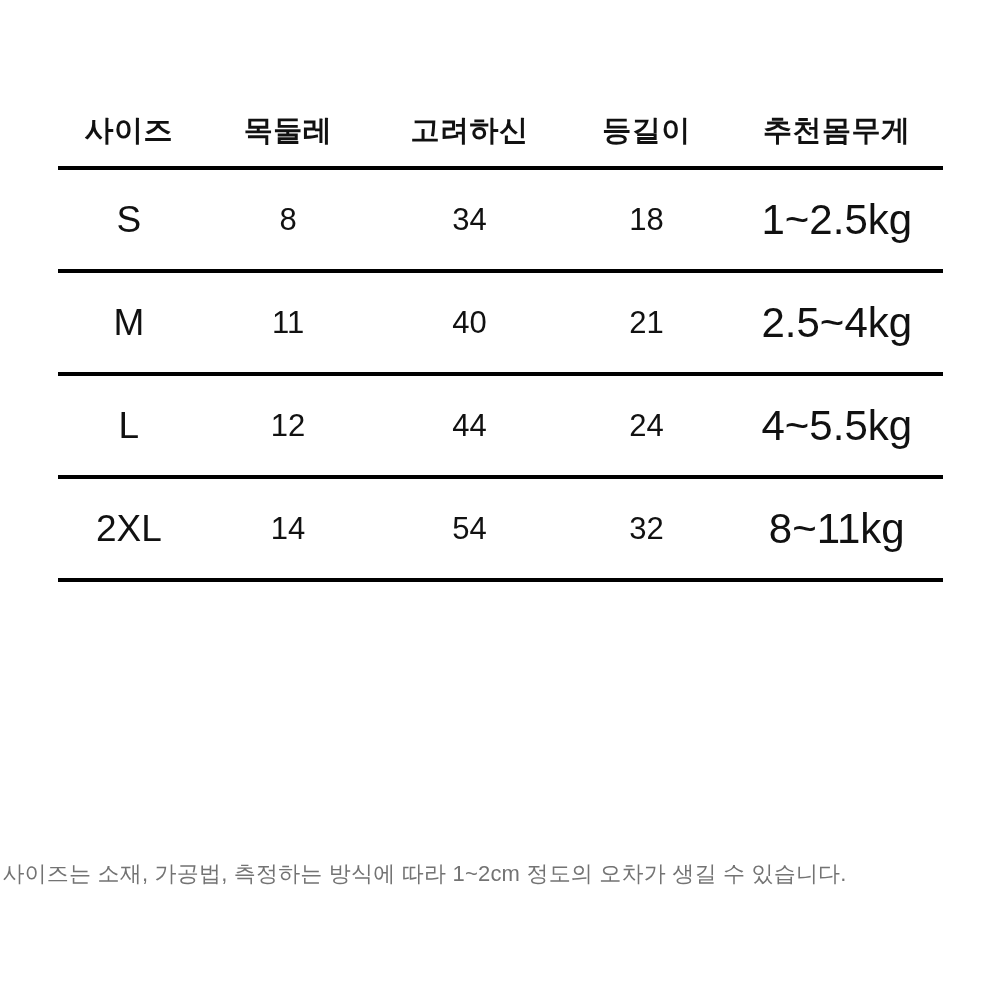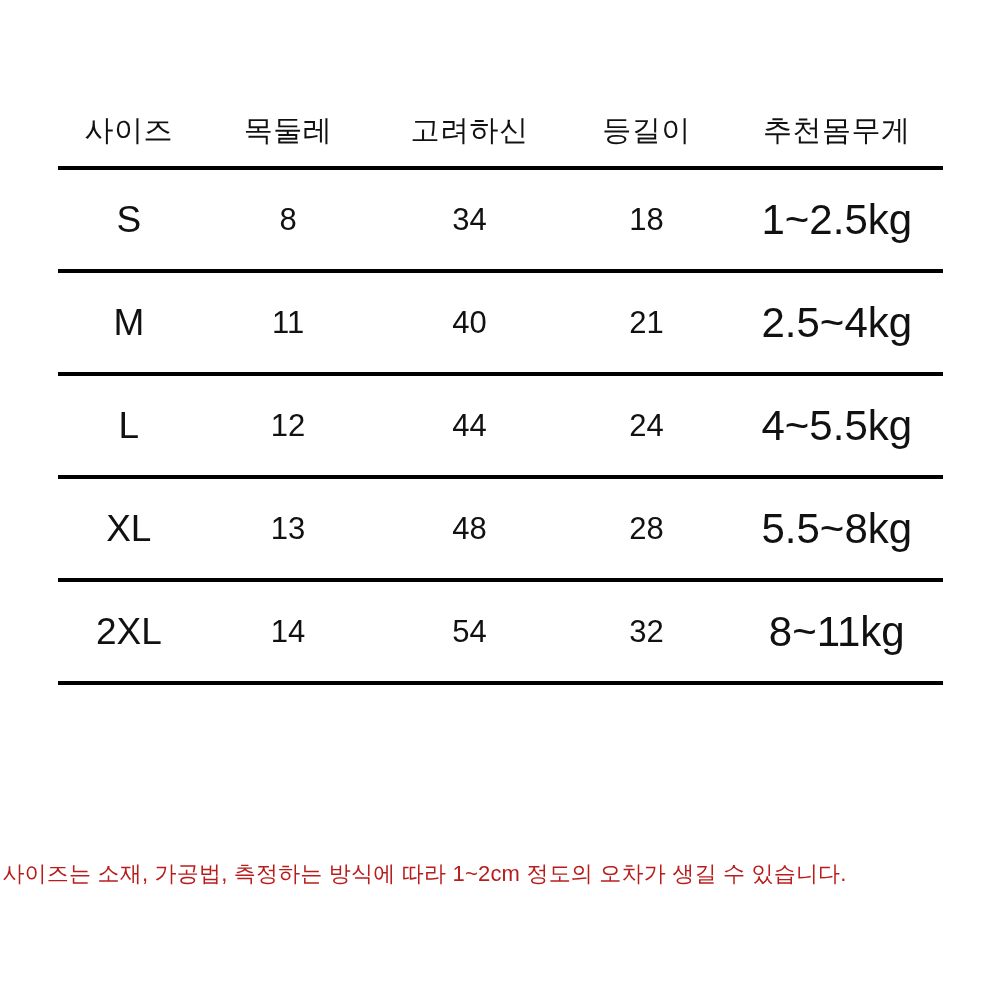--- a/index.html
+++ b/index.html
@@ -19,21 +19,21 @@
     position: absolute;
     left: 58px;
     top: 95px;
     width: 885px;
     border-collapse: collapse;
     table-layout: fixed;
   }
   .size-table th {
     height: 71px;
     font-size: 29px;
-    font-weight: 400;
+    font-weight: 700;
     text-align: center;
     vertical-align: middle;
     padding: 0;
     border-bottom: 4px solid #000000;
     letter-spacing: 0.5px;
   }
   .size-table td {
     height: 99px;
     text-align: center;
     vertical-align: middle;
@@ -45,21 +45,21 @@
   td.cell-num    { font-size: 31px; }
   td.cell-weight { font-size: 42px; }
   .footer-notes {
     position: absolute;
     left: 0;
     top: 853px;
     width: 849px;
     text-align: center;
     font-size: 22px;
     line-height: 41px;
-    color: #b91c1c;
+    color: #737373;
     letter-spacing: 0.2px;
   }
 </style>
 </head>
 <body>
 
 <table class="size-table">
   <colgroup>
     <col style="width:16%">
     <col style="width:20%">
@@ -92,27 +92,20 @@
       <td class="cell-weight">2.5~4kg</td>
     </tr>
     <tr>
       <td class="cell-size">L</td>
       <td class="cell-num">12</td>
       <td class="cell-num">44</td>
       <td class="cell-num">24</td>
       <td class="cell-weight">4~5.5kg</td>
     </tr>
     <tr>
-      <td class="cell-size">XL</td>
-      <td class="cell-num">13</td>
-      <td class="cell-num">48</td>
-      <td class="cell-num">28</td>
-      <td class="cell-weight">5.5~8kg</td>
-    </tr>
-    <tr>
       <td class="cell-size">2XL</td>
       <td class="cell-num">14</td>
       <td class="cell-num">54</td>
       <td class="cell-num">32</td>
       <td class="cell-weight">8~11kg</td>
     </tr>
   </tbody>
 </table>
 
 <div class="footer-notes">

